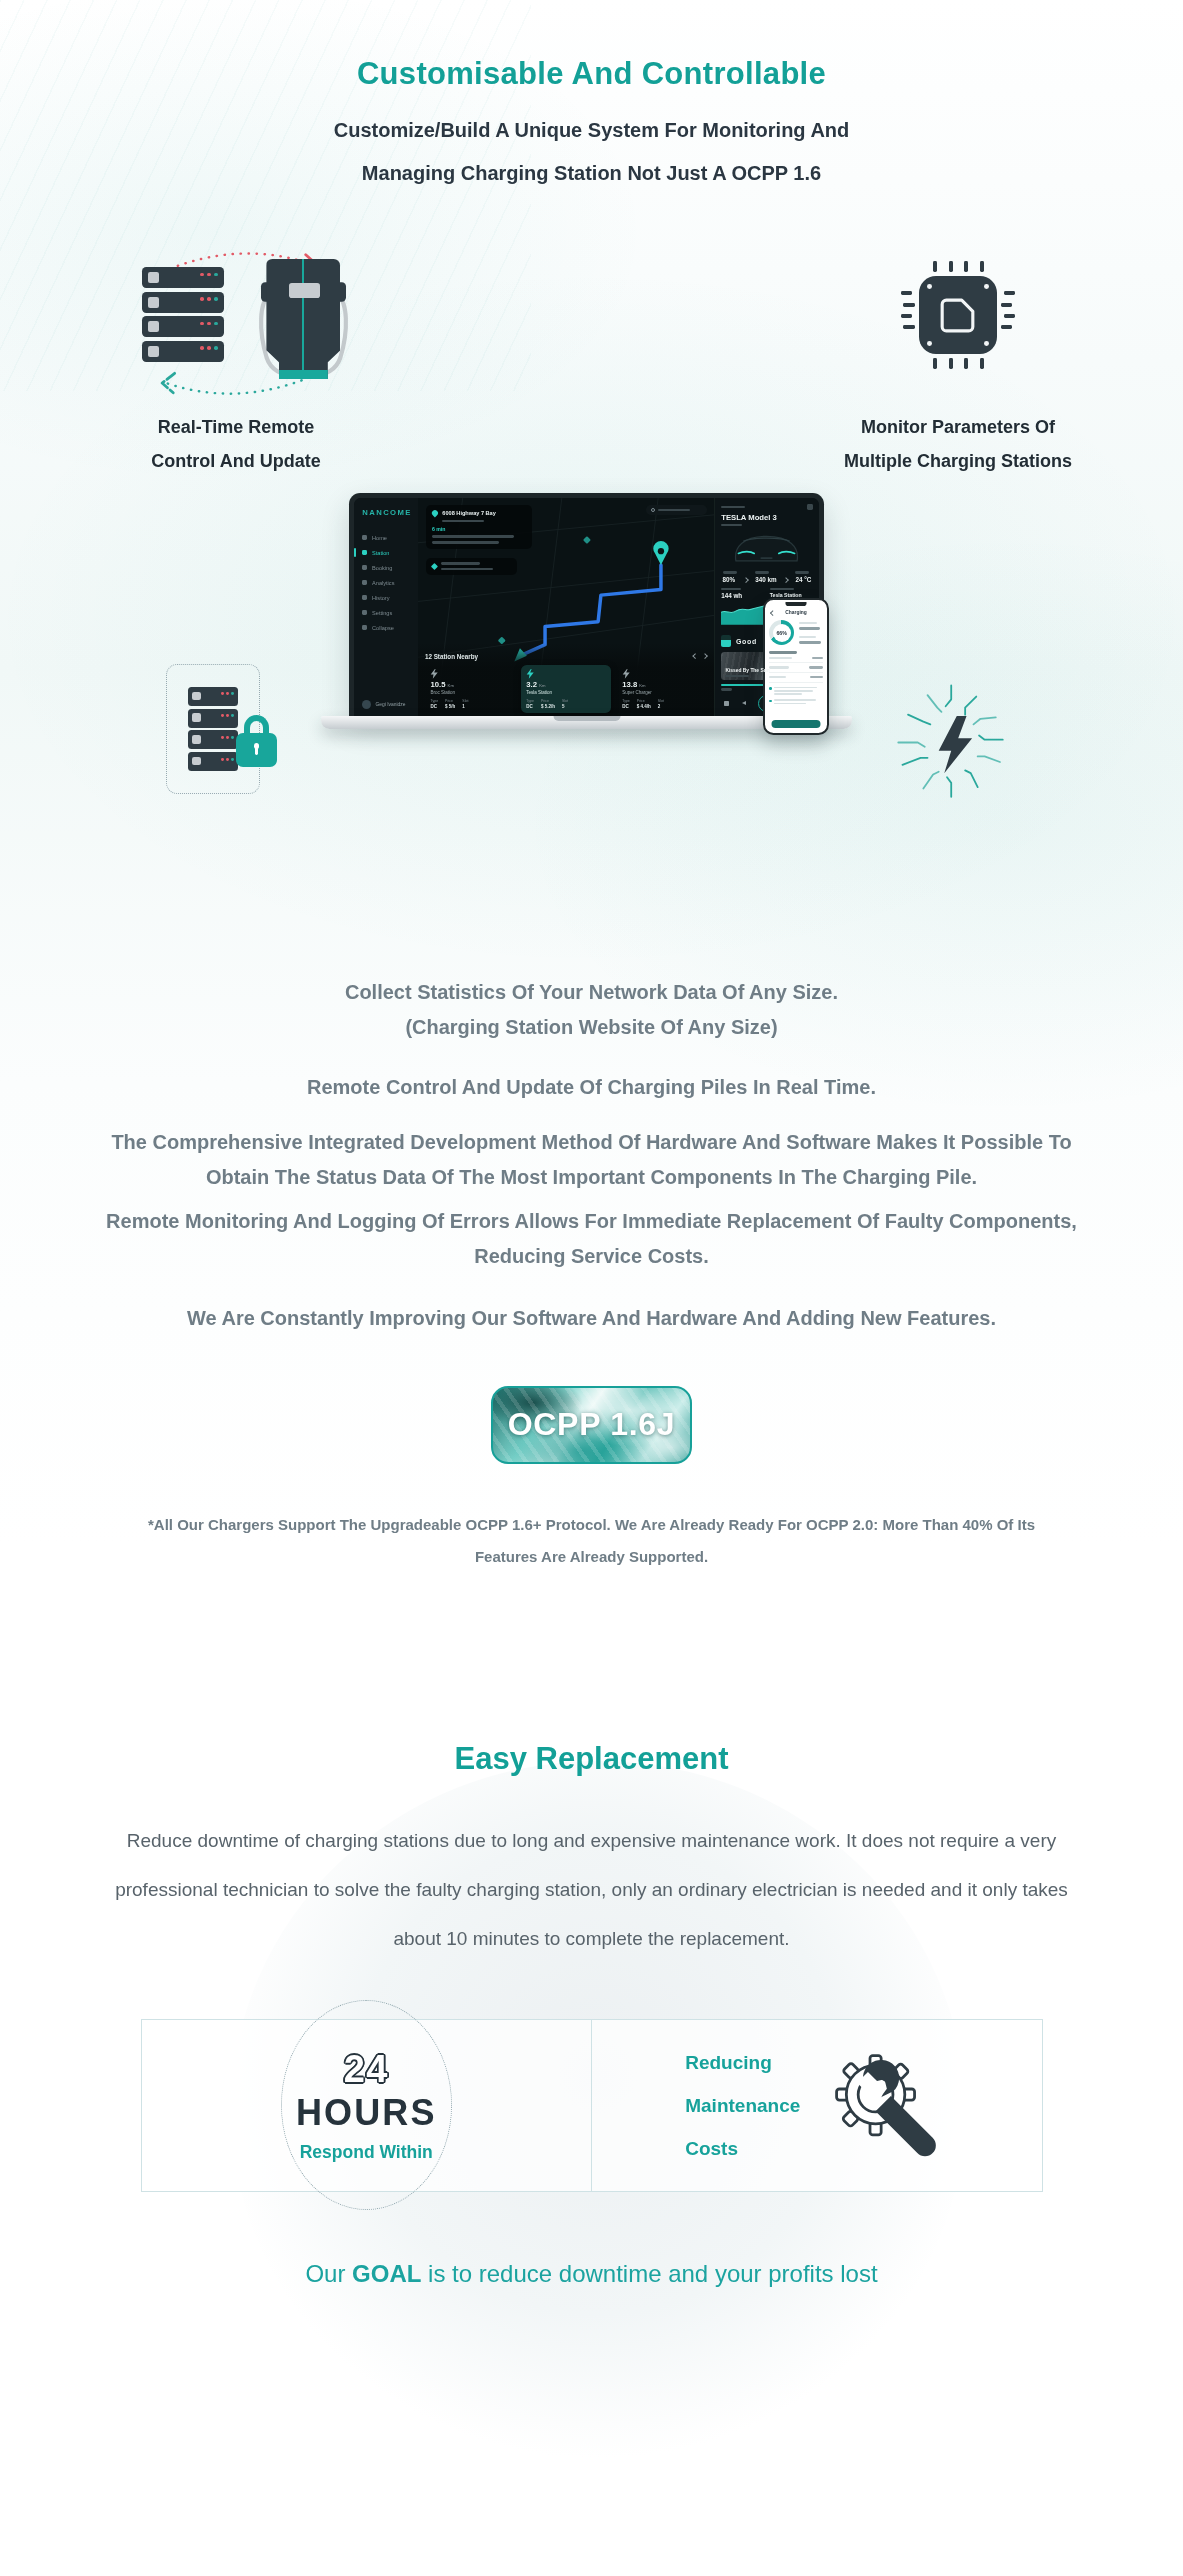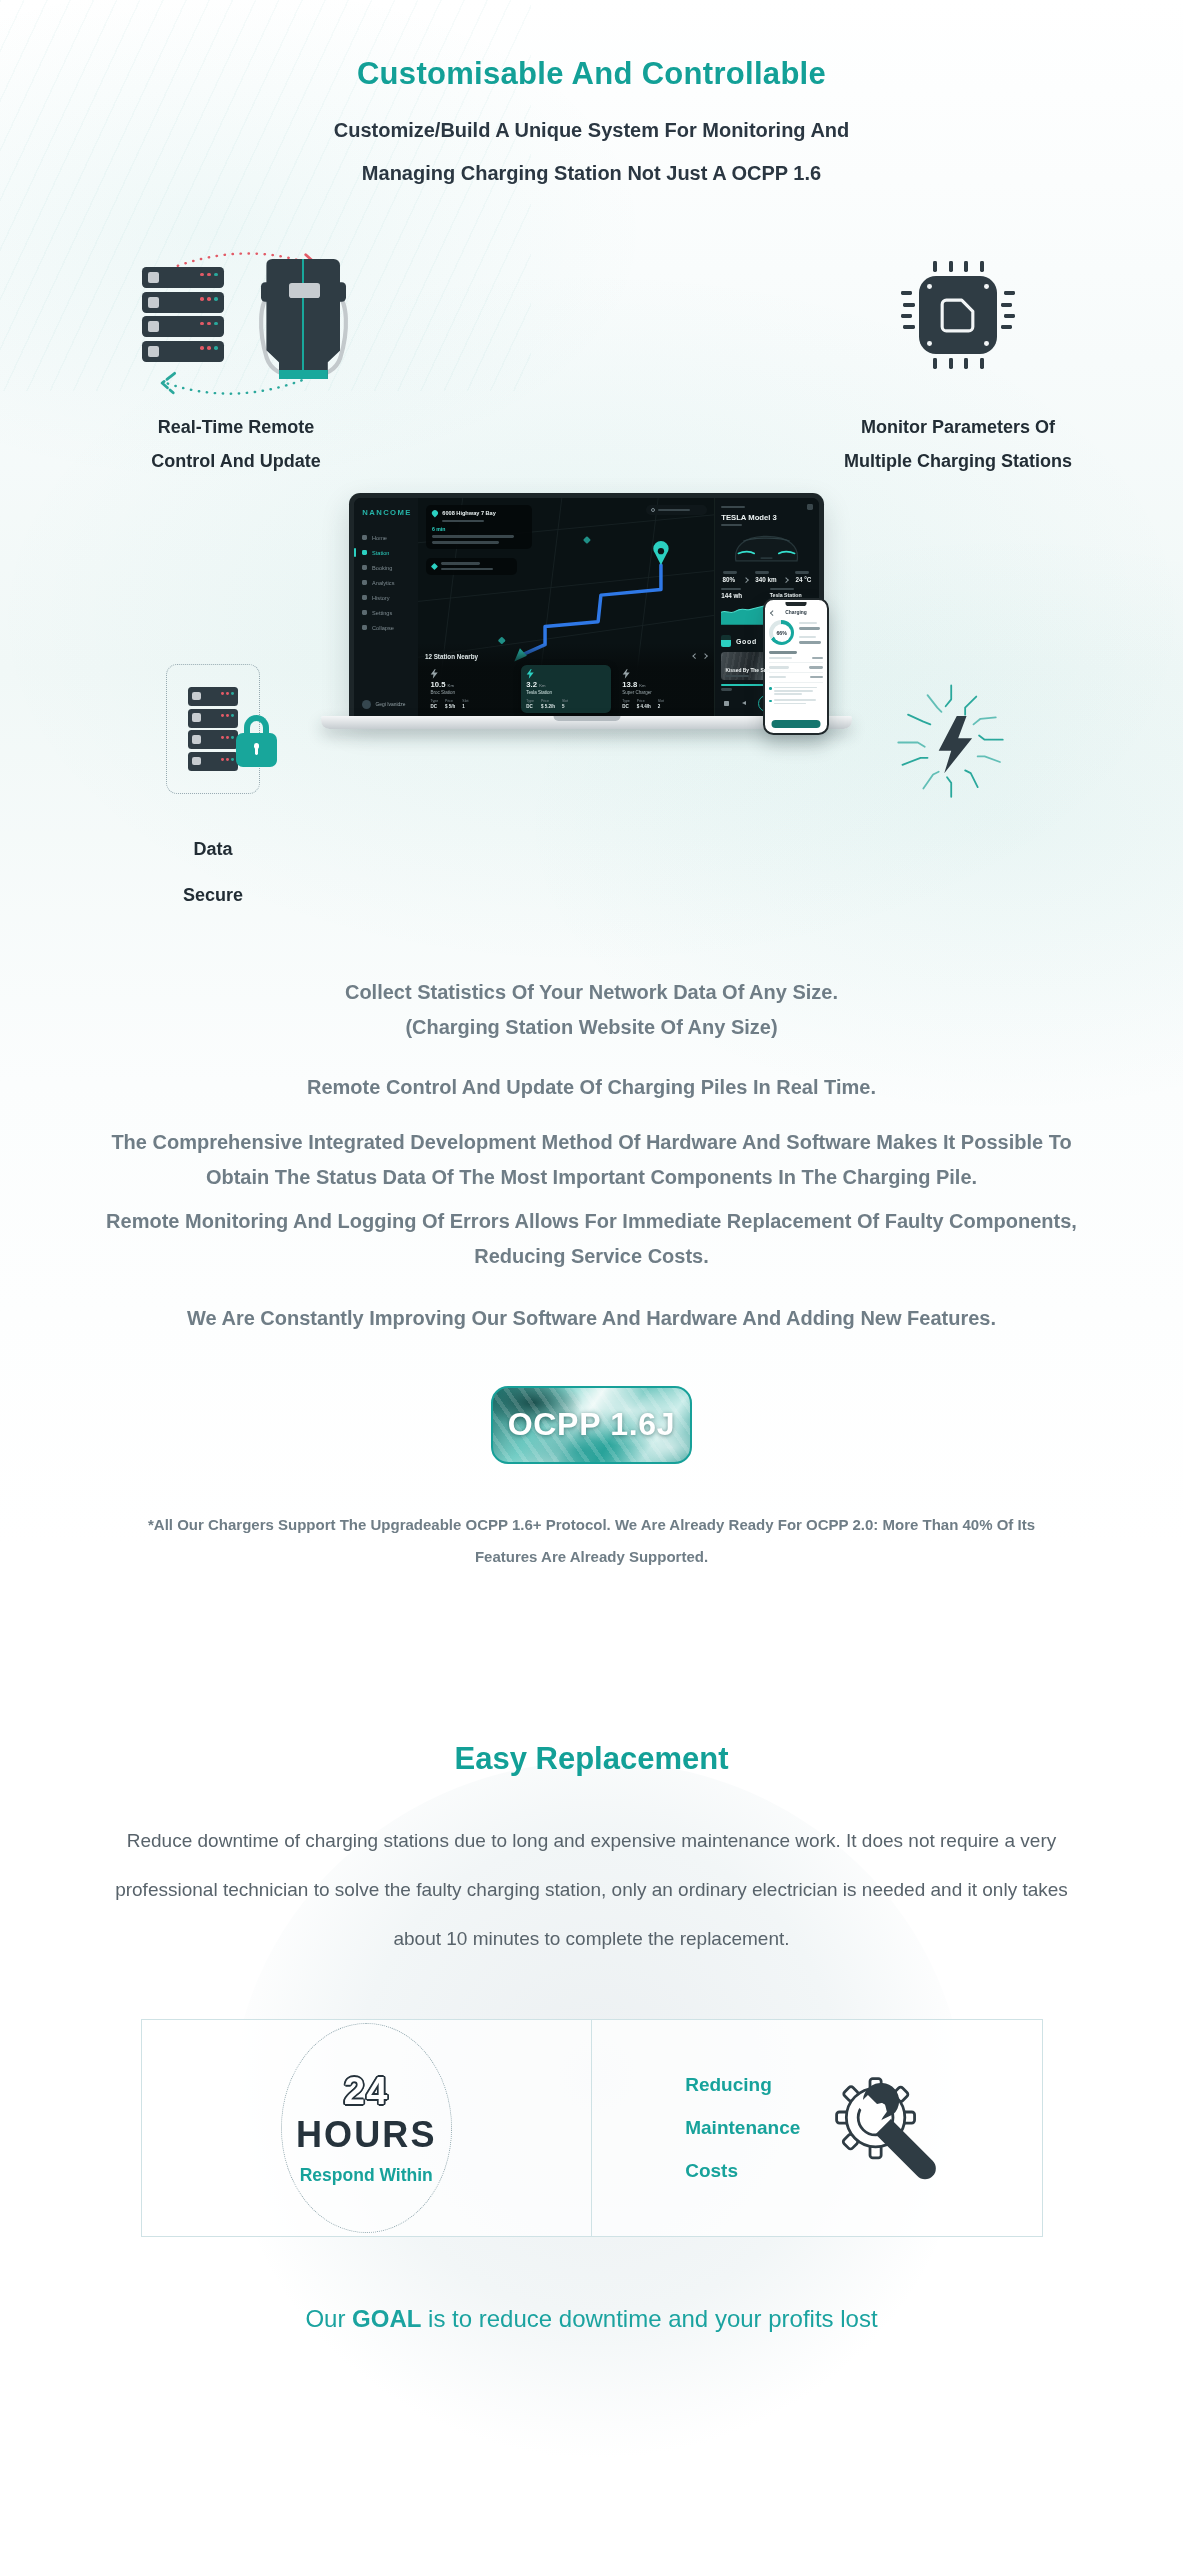--- a/index.html
+++ b/index.html
@@ -227,21 +227,21 @@
     background:repeating-linear-gradient(55deg, rgba(255,255,255,.14) 0 4.2px, transparent 4.2px 12.6px); }
   .ocpp-badge span{ position:relative; z-index:2; font-size:32px; font-weight:800; color:#fff;
     text-shadow:0 1.4px 4.2px rgba(10,60,58,.55); letter-spacing:0.7px; }
   .ocpp-note{ margin:45px auto 0; max-width:936px; text-align:center; font-size:15px; line-height:32px; font-weight:700; color:#6F7D86; }
 
   
   .em-title{ margin-top:168px; text-align:center; font-size:31px; font-weight:800; color:#13A097; }
   .em-para{ margin:39px auto 0; max-width:992px; text-align:center; font-size:19px; line-height:49px; font-weight:400; color:#58636B; }
 
   
-  .duo{ width:902px; height:218px; margin:56px auto 0; border:0.7px solid #CFE2E5; background:rgba(255,255,255,.75); display:flex; }
+  .duo{ width:902px; height:173px; margin:56px auto 0; border:0.7px solid #CFE2E5; background:rgba(255,255,255,.75); display:flex; }
   .duo-cell{ flex:1; display:flex; align-items:center; justify-content:center; }
   .duo-cell.right{ border-left:0.7px solid #CFE2E5; gap:31px; }
   .oval{ width:171px; height:210px; border:1.4px dotted #8FA6AD; border-radius:50%; display:flex; flex-direction:column; align-items:center; justify-content:center; }
   .hours-num{ font-size:38px; font-weight:800; color:#fff; letter-spacing:1.4px;
     text-shadow:-1.4px -1.4px 0 #26333C, 1.4px -1.4px 0 #26333C, -1.4px 1.4px 0 #26333C, 1.4px 1.4px 0 #26333C, 0 -1.7px 0 #26333C, 0 1.7px 0 #26333C, -1.7px 0 0 #26333C, 1.7px 0 0 #26333C; }
   .hours-word{ margin-top:1.4px; font-size:36px; font-weight:800; color:#26333C; letter-spacing:2.1px; }
   .hours-sub{ margin-top:8.4px; font-size:17.5px; font-weight:700; color:#17A29B; }
   .costs-text{ text-align:left; font-size:19px; line-height:43px; font-weight:700; color:#17A29B; }
 
   
@@ -697,24 +697,20 @@
               </span>
             </div>
         </div>
         <div class="lock">
           <span class="shackle"></span>
             <span class="body"></span>
             <span class="hole"></span>
             <span class="stem"></span>
         </div>
       </div>
-      <div class="flabel">
-        <div>Data</div>
-        <div>Secure</div>
-      </div>
     </div>
 
     <div class="feature f-power">
       <svg class="boltrays" width="140" height="117" viewBox="0 0 200 168">
         <g fill="none" stroke="#2AA89C" stroke-width="2.6" stroke-linecap="round" stroke-linejoin="round">
           <path d="M 96 2 L 96 22 L 88 32"></path>
           <path d="M 132 18 L 116 34 L 116 44"></path>
           <path d="M 160 48 L 138 50 L 128 58" opacity="0.7"></path>
           <path d="M 170 80 L 144 80 L 136 74"></path>
           <path d="M 166 112 L 144 104 L 134 104" opacity="0.7"></path>

